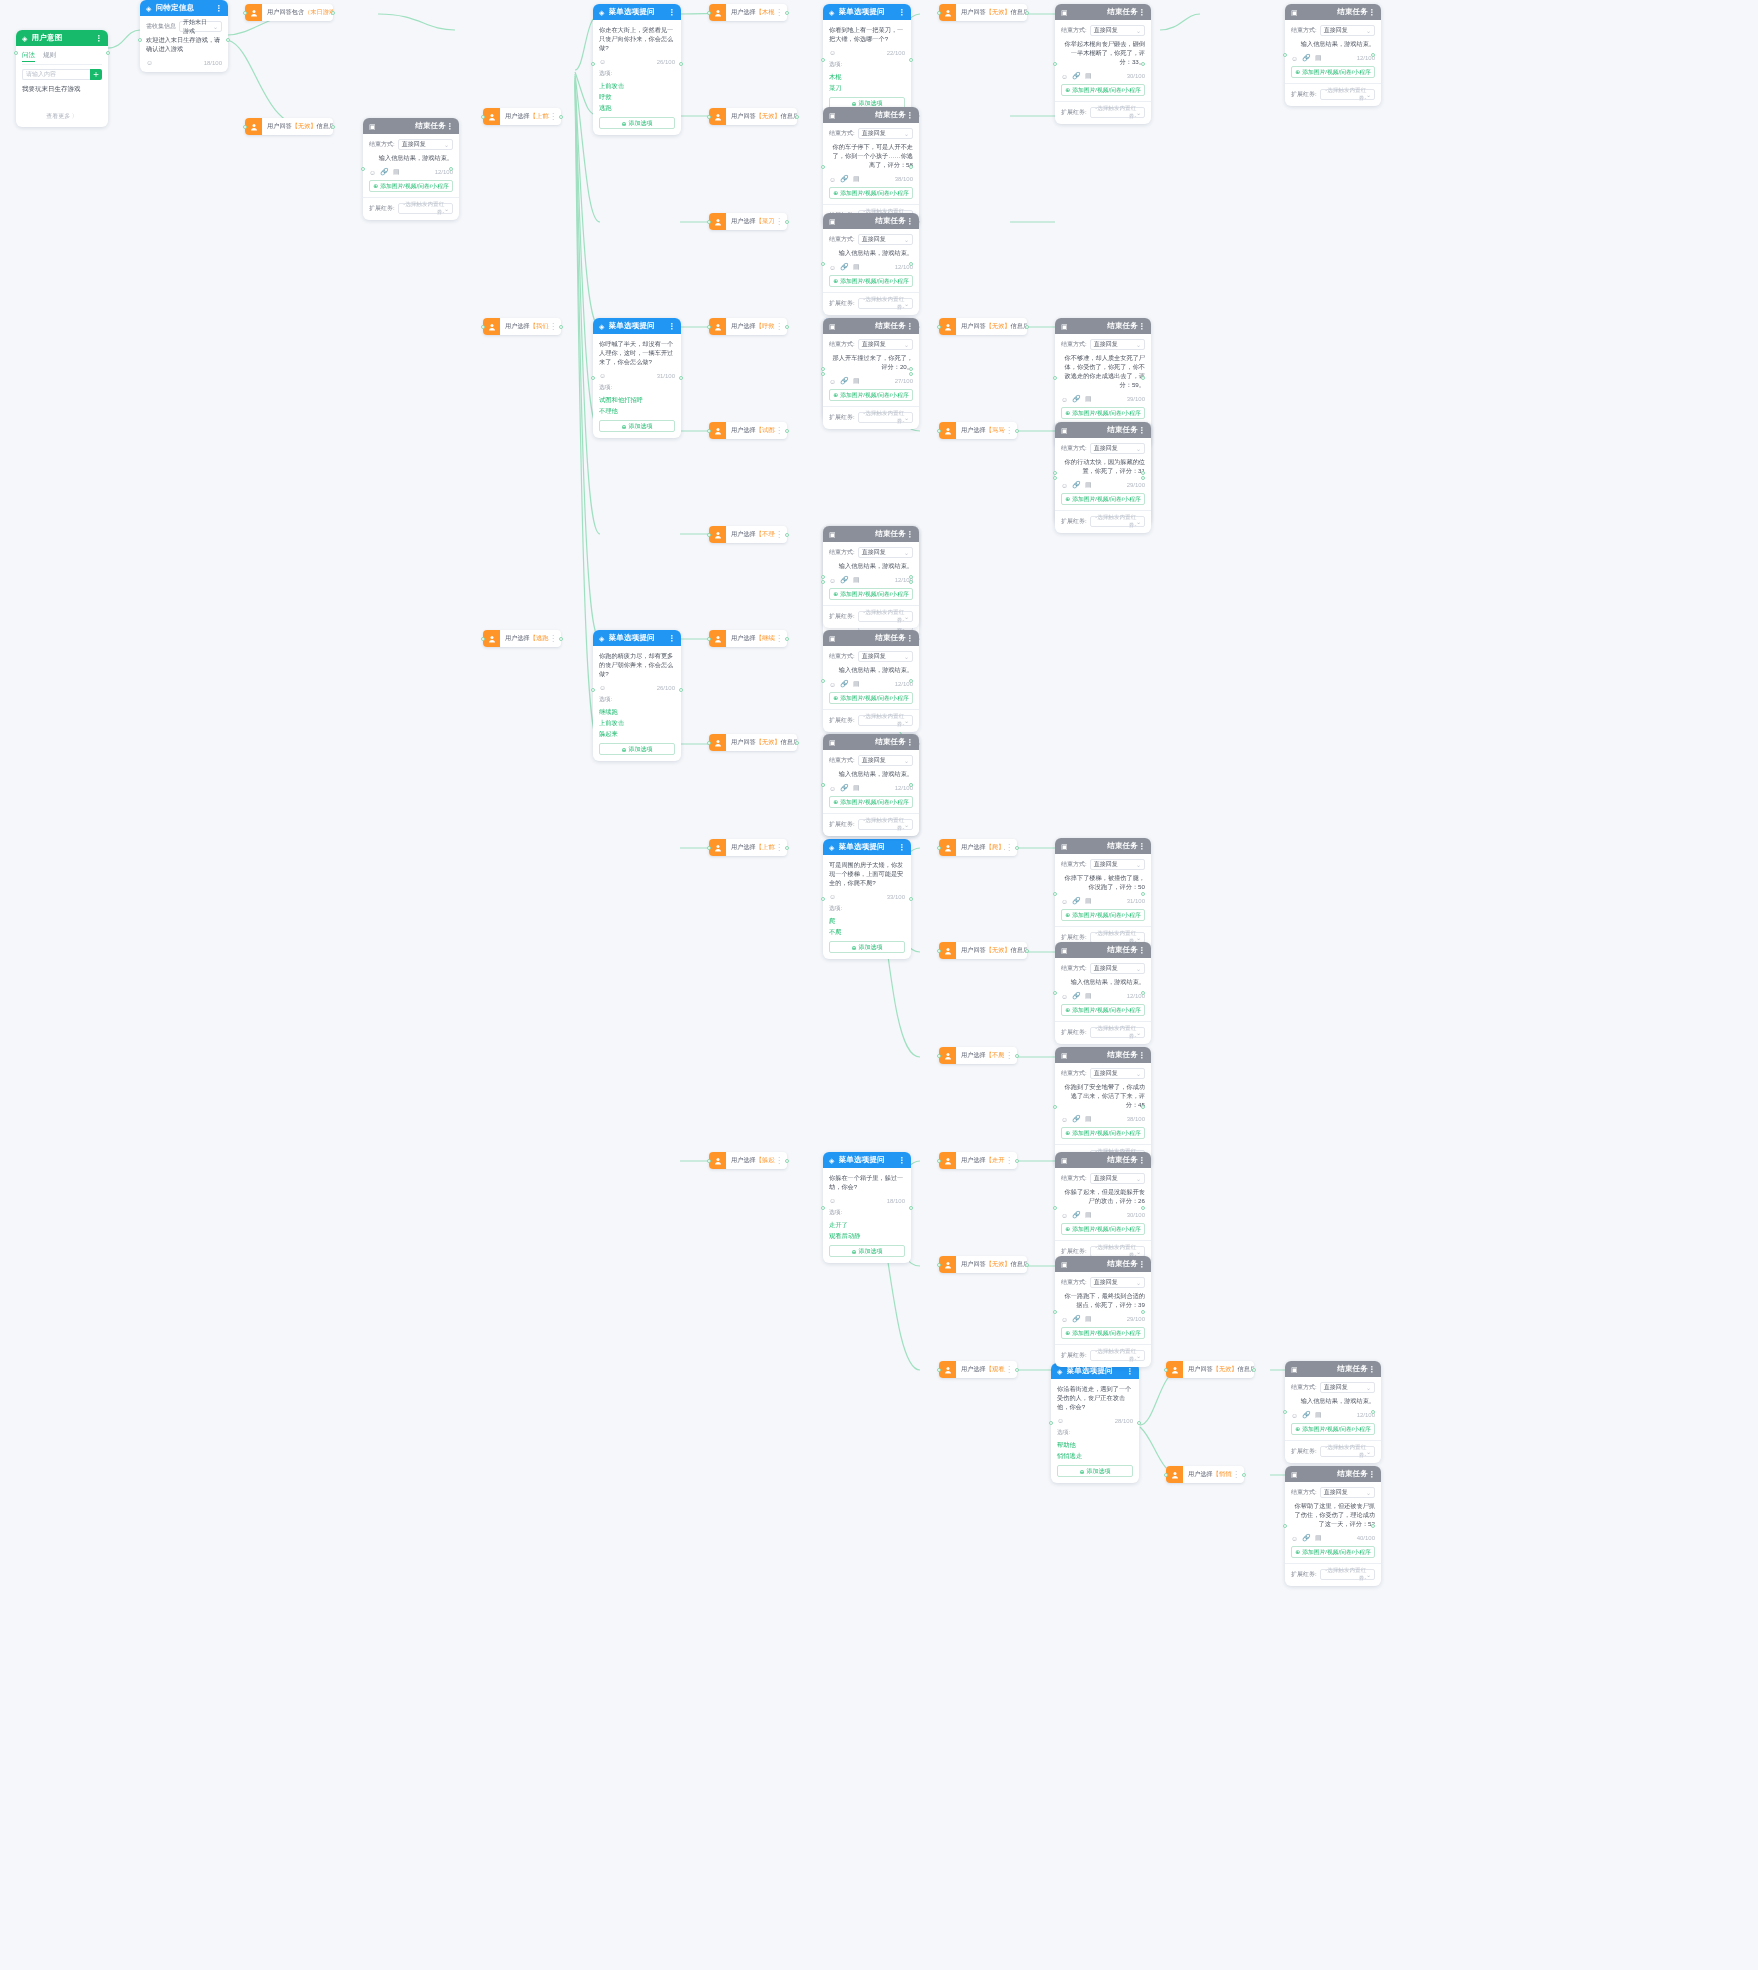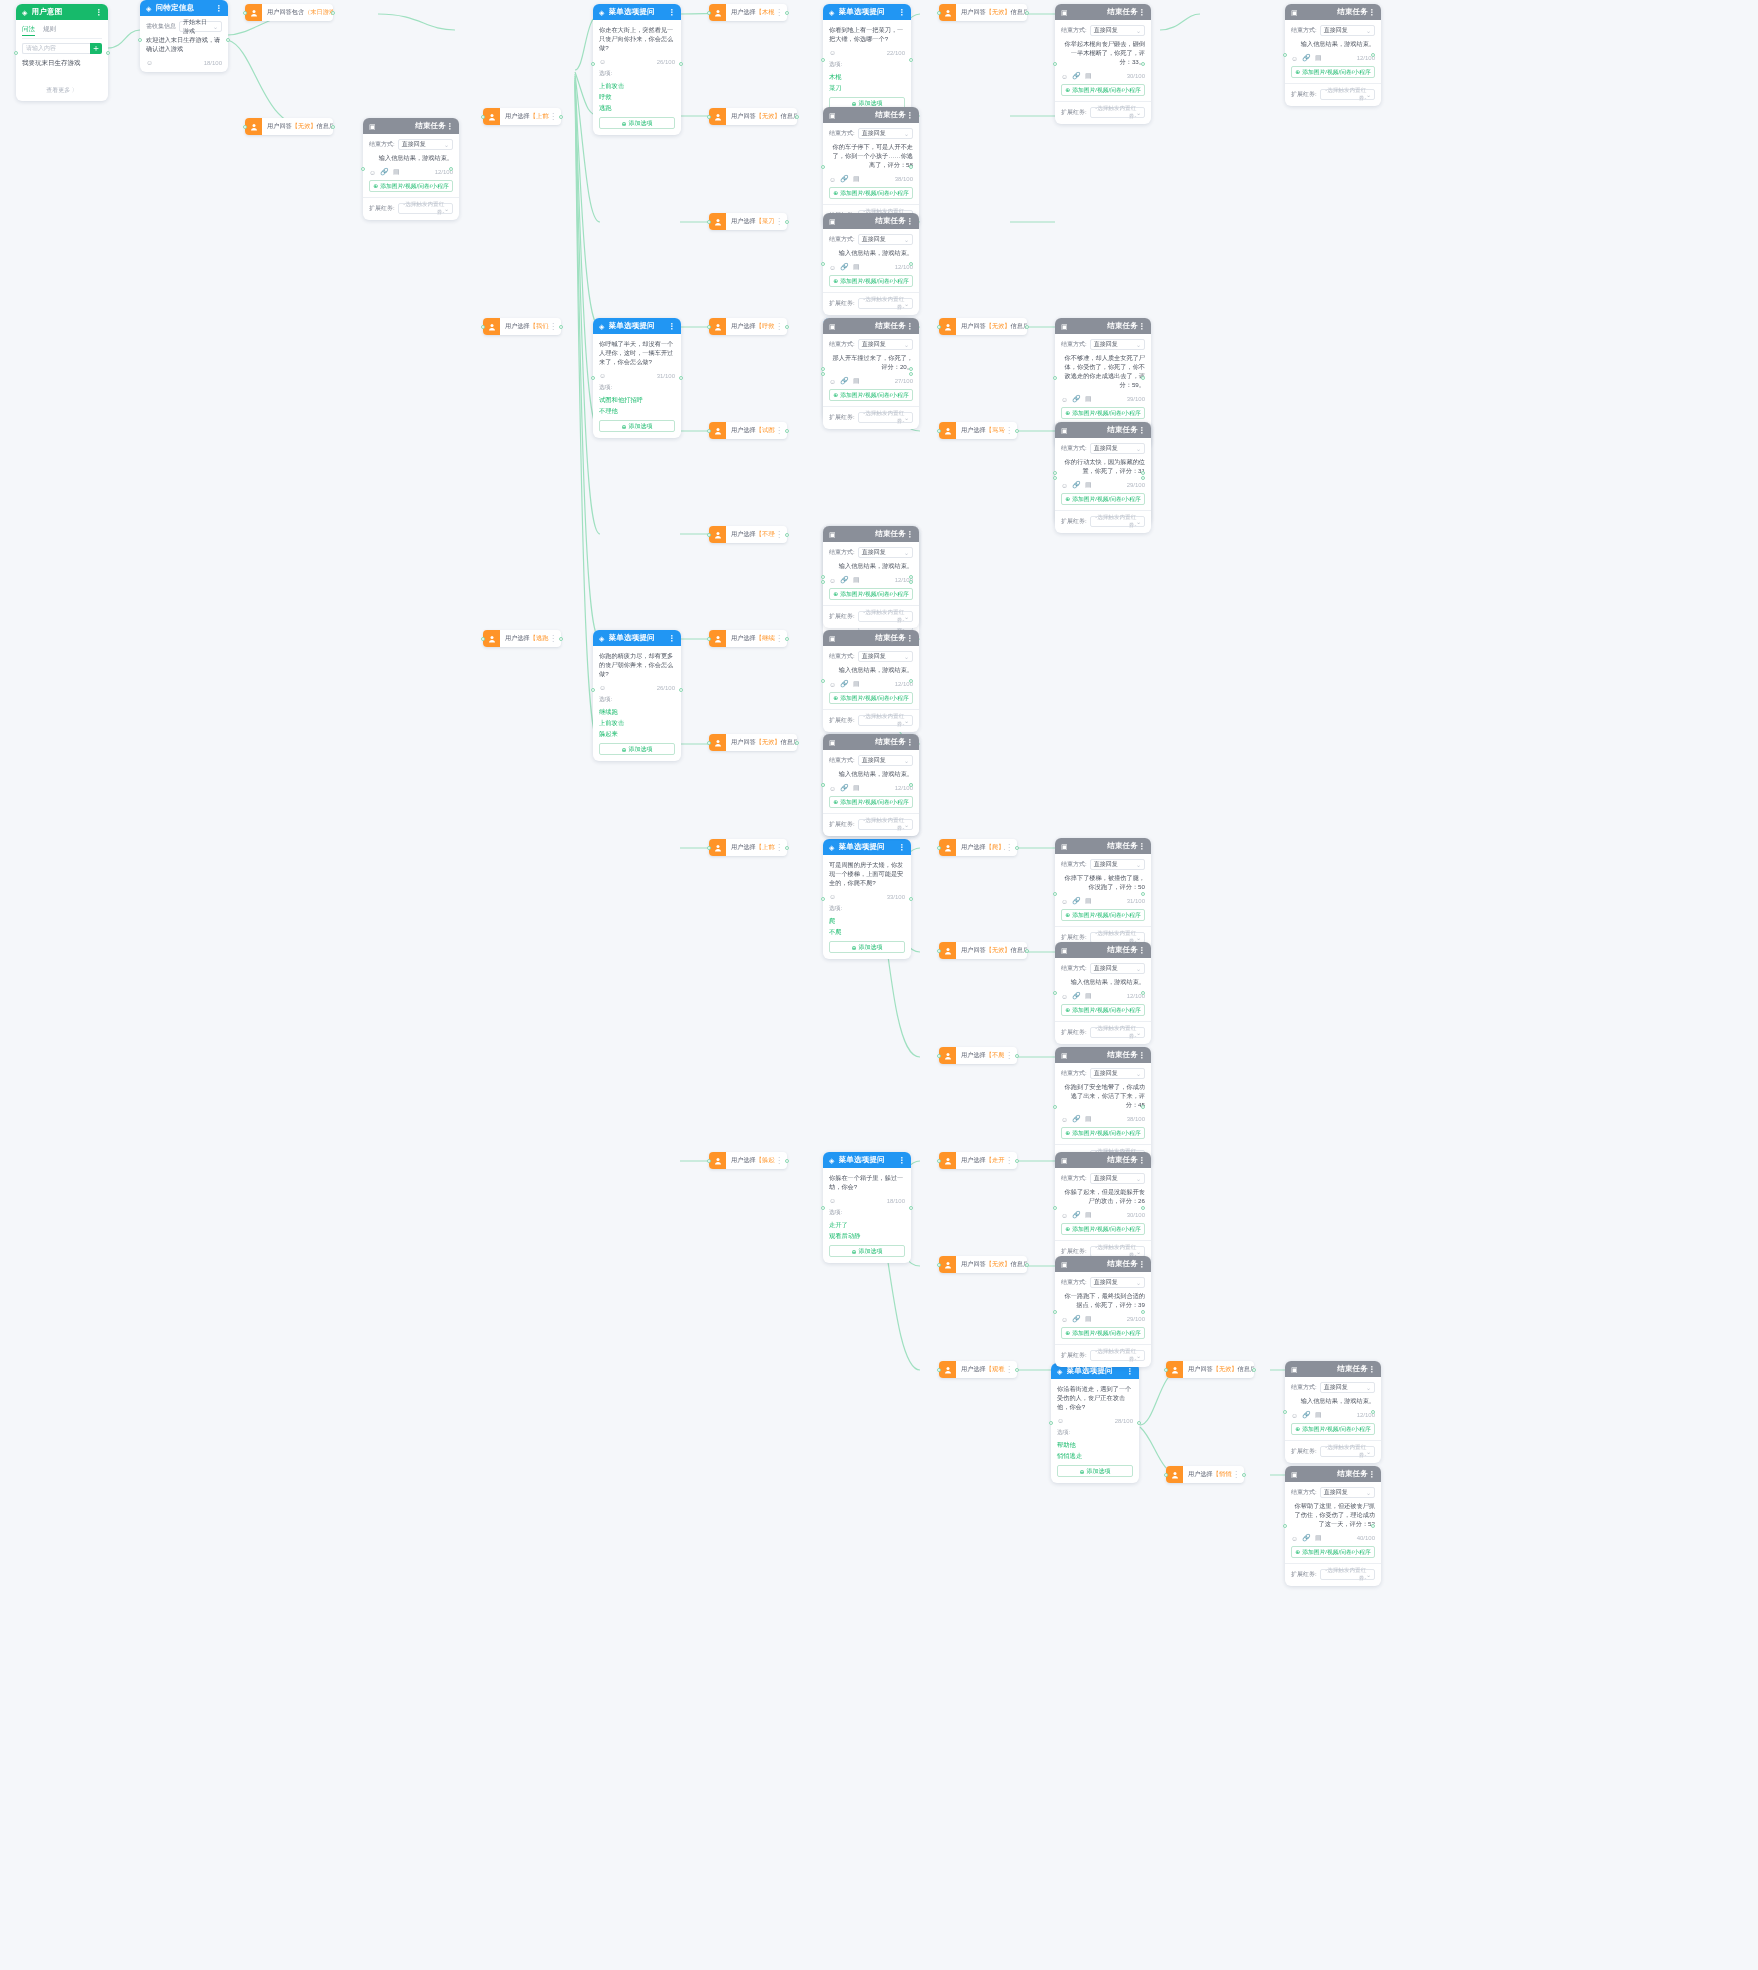--- a/index.html
+++ b/index.html
@@ -38,21 +38,21 @@
   .node-hd .hd-ico { margin-right: 4px; font-size: 7px; line-height: 1; }
   .node-hd .hd-title { flex: 1; white-space: nowrap; overflow: hidden; }
   .node-hd .hd-more { font-size: 8px; opacity: .85; letter-spacing: -1px; }
   .hd-green  { background: #17ba6b; }
   .hd-blue   { background: #2196f3; }
   .hd-gray   { background: #8a8f99; }
 
   .node-bd { padding: 5px 6px 6px; }
 
   
-  .intent { width: 92px; }
+  .intent { width: 92px; margin-top: 26px; }
   .tabs { display: flex; gap: 8px; border-bottom: 1px solid #eceff3; padding-bottom: 2px; margin-bottom: 4px; }
   .tab { font-size: 6.5px; color: #8c93a0; padding-bottom: 1px; }
   .tab.active { color: #17ba6b; border-bottom: 1px solid #17ba6b; }
   .intent-input-row { display: flex; height: 11px; margin-bottom: 4px; }
   .intent-input {
     flex: 1; border: 1px solid #e2e6ec; border-right: none; border-radius: 2px 0 0 2px;
     font-size: 6px; color: #b9bfc9; padding: 0 3px; display: flex; align-items: center;
     background: #fff;
   }
   .intent-add {

